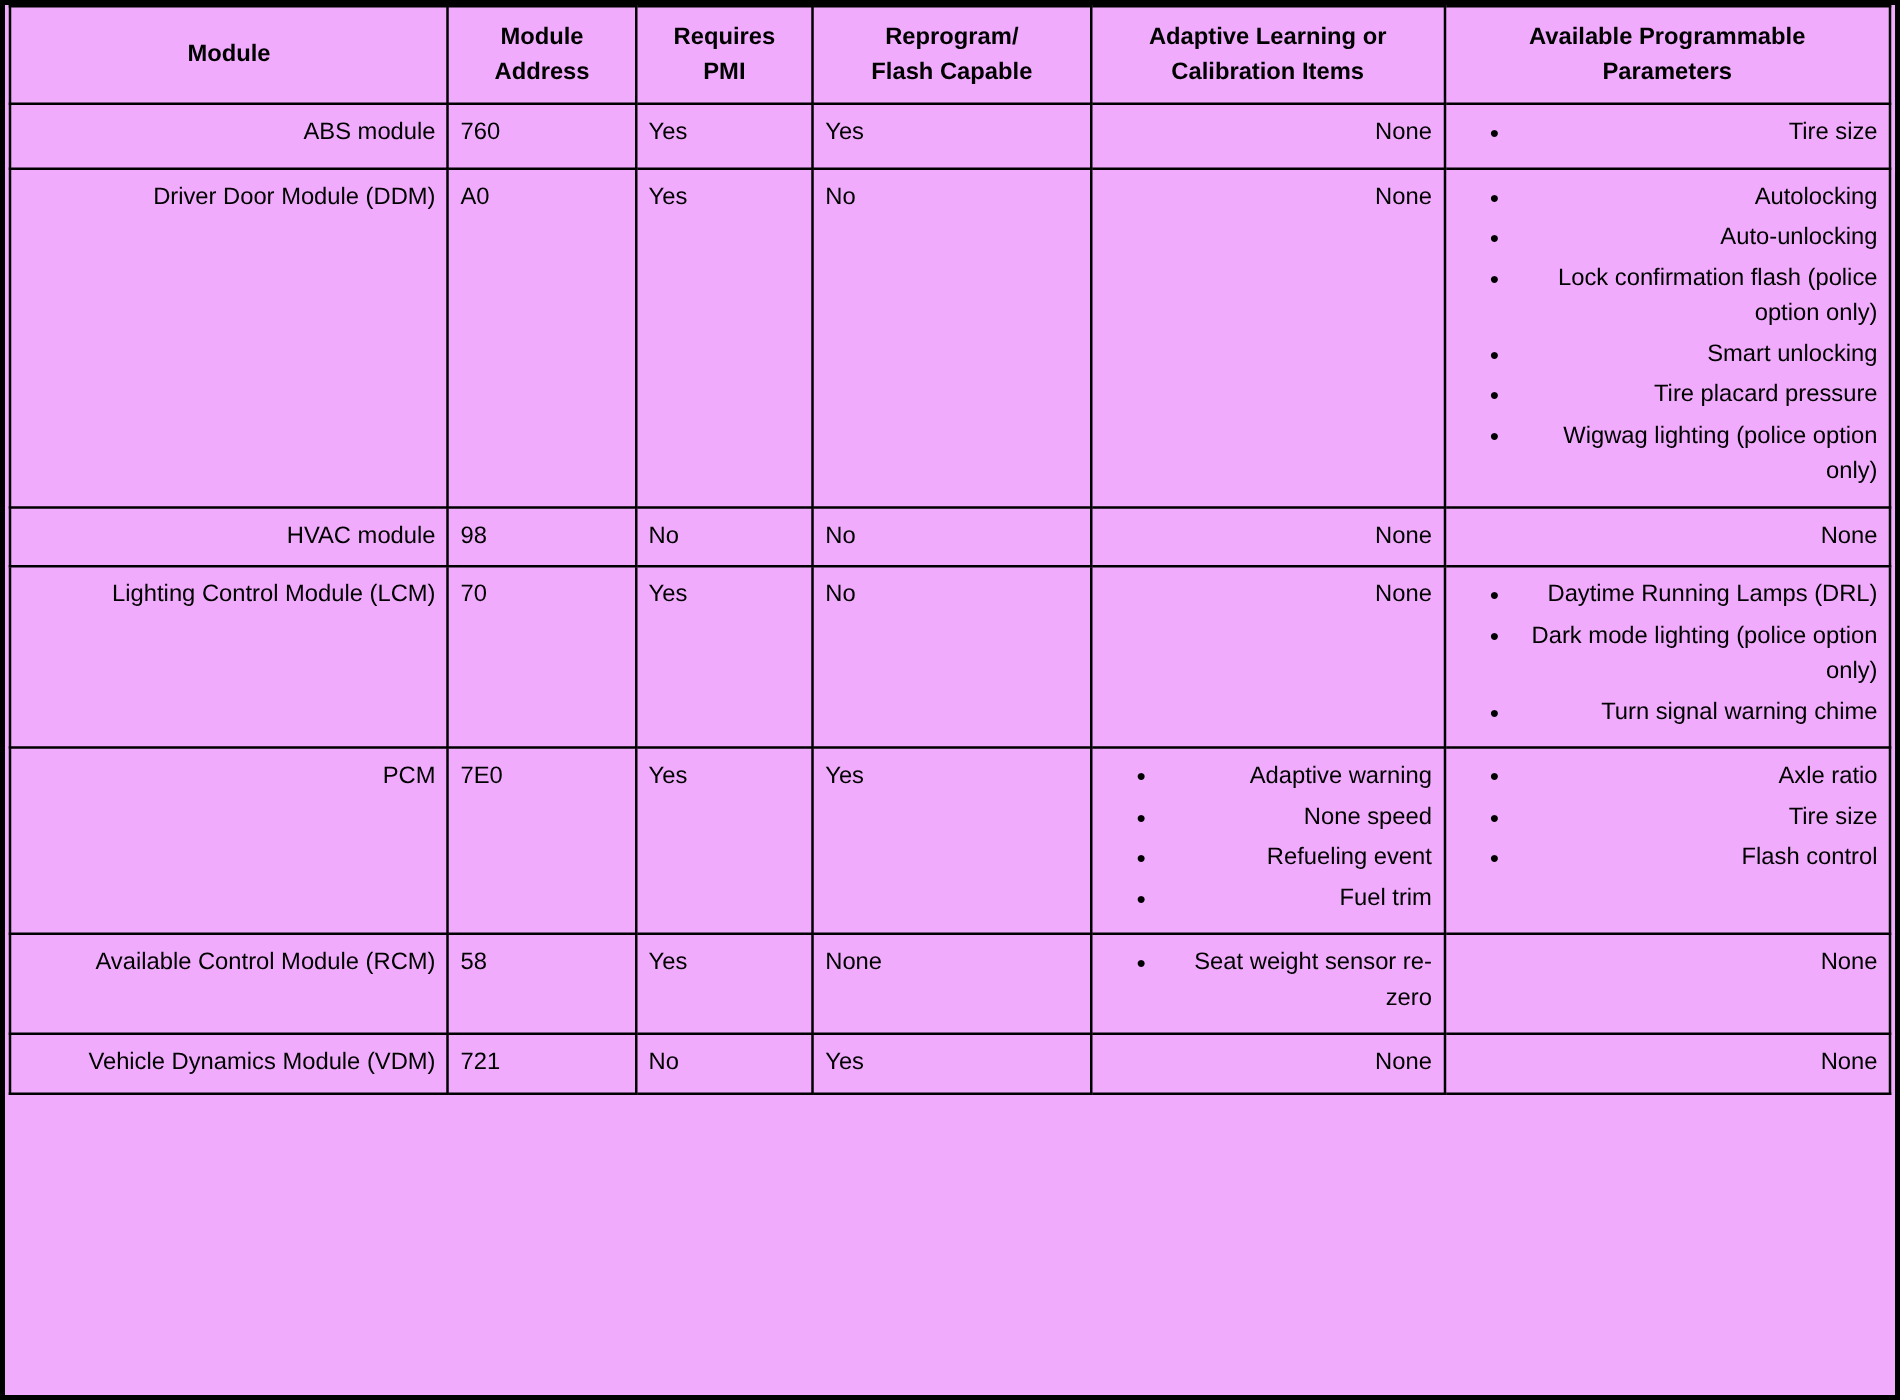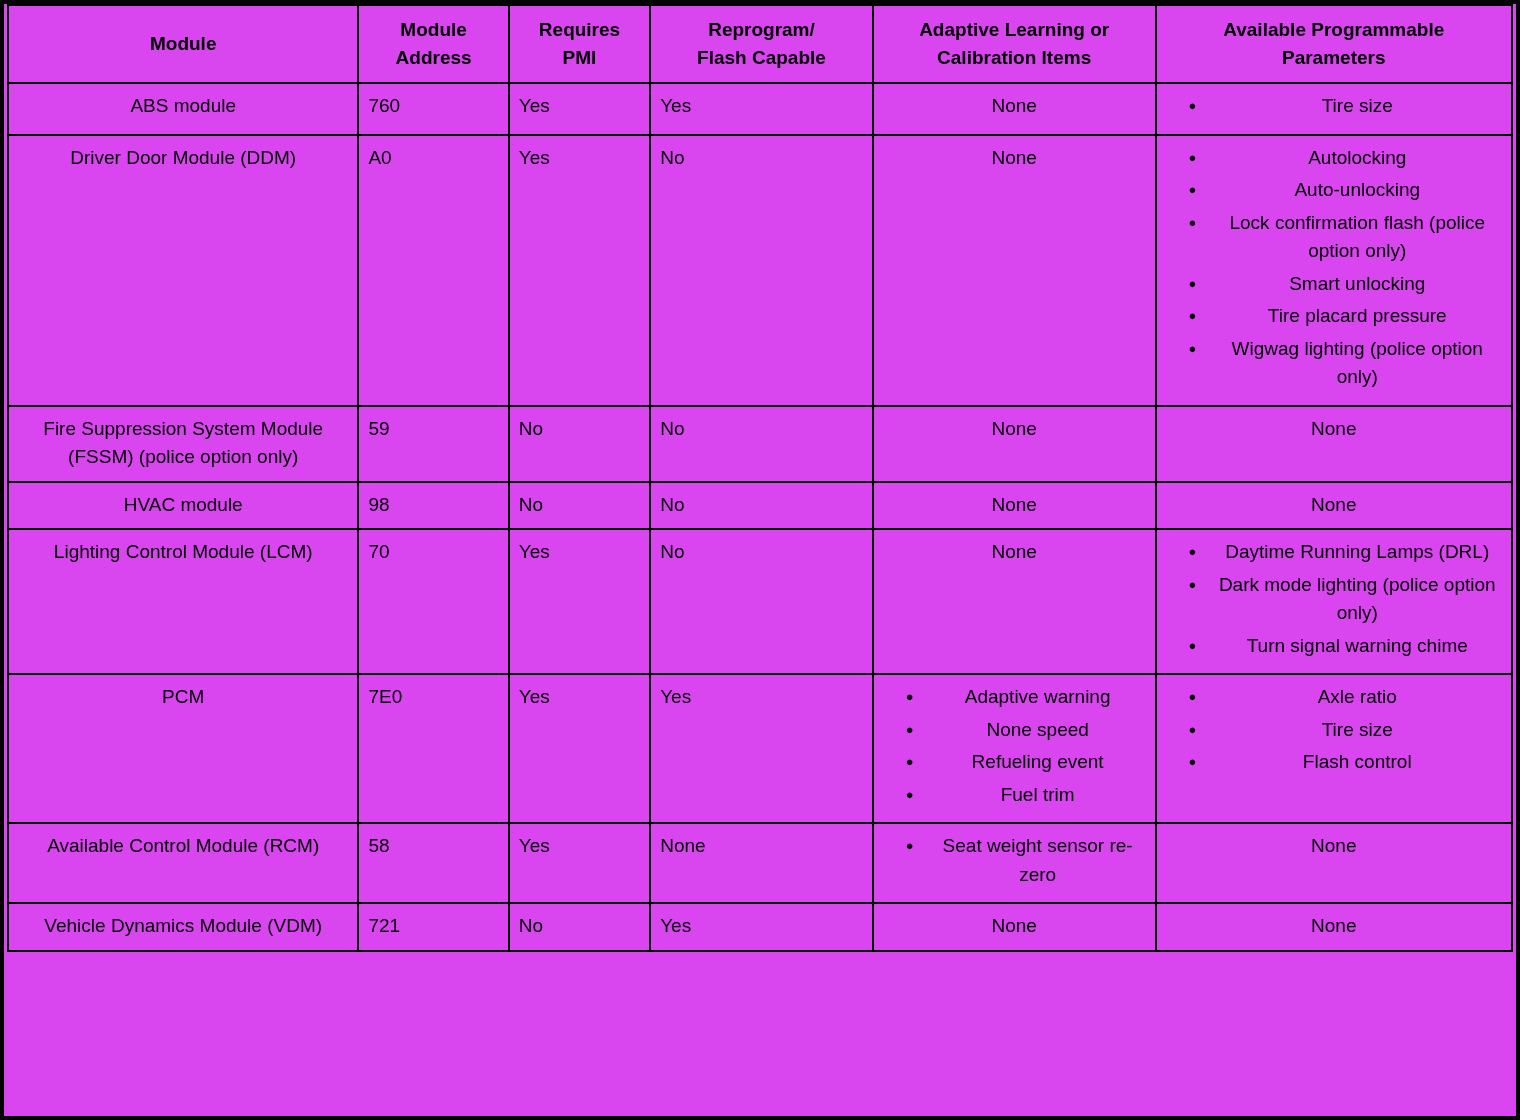--- a/index.html
+++ b/index.html
@@ -5,21 +5,21 @@
   * { box-sizing: border-box; }
   html, body { margin: 0; padding: 0; background: #ffffff; }
   body {
     font-family: "Liberation Sans", sans-serif;
     color: #000;
   }
   .page {
     width: 1520px;
     height: 1120px;
     border: 4px solid #000;
-    background: #d946ef;
+    background: #f0abfc;
     padding: 0 3px 12px 3px;
     overflow: hidden;
   }
   table.module-table {
     width: 100%;
     border-collapse: collapse;
     table-layout: fixed;
     font-size: 19px;
   }
   col.c-module     { width: 23.3%; }
@@ -38,21 +38,21 @@
   thead th {
     font-weight: bold;
     text-align: center;
     vertical-align: middle;
     white-space: pre-line;
     height: 78px;
     padding: 6px 8px;
     line-height: 1.45;
   }
   td.td-center { text-align: left; }
-  td.td-left   { text-align: center; }
+  td.td-left   { text-align: right; }
 
   .bullet-item {
     display: flex;
     align-items: flex-start;
     margin: 0 0 4px 20px;
   }
   .bullet {
     flex: 0 0 14px;
     width: 14px;
     font-size: 13px;
@@ -133,28 +133,20 @@
               <span class="bullet">●</span>
               <span class="bullet-text">Tire placard pressure</span>
             </div>
             <div class="bullet-item">
               <span class="bullet">●</span>
               <span class="bullet-text">Wigwag lighting (police option only)</span>
             </div>
           </td>
         </tr>
         <tr>
-          <td class="td-left">Fire Suppression System Module (FSSM) (police option only)</td>
-          <td class="td-center">59</td>
-          <td class="td-center">No</td>
-          <td class="td-center">No</td>
-          <td class="td-left">None</td>
-          <td class="td-left">None</td>
-        </tr>
-        <tr>
           <td class="td-left">HVAC module</td>
           <td class="td-center">98</td>
           <td class="td-center">No</td>
           <td class="td-center">No</td>
           <td class="td-left">None</td>
           <td class="td-left">None</td>
         </tr>
         <tr>
           <td class="td-left">Lighting Control Module (LCM)</td>
           <td class="td-center">70</td>

